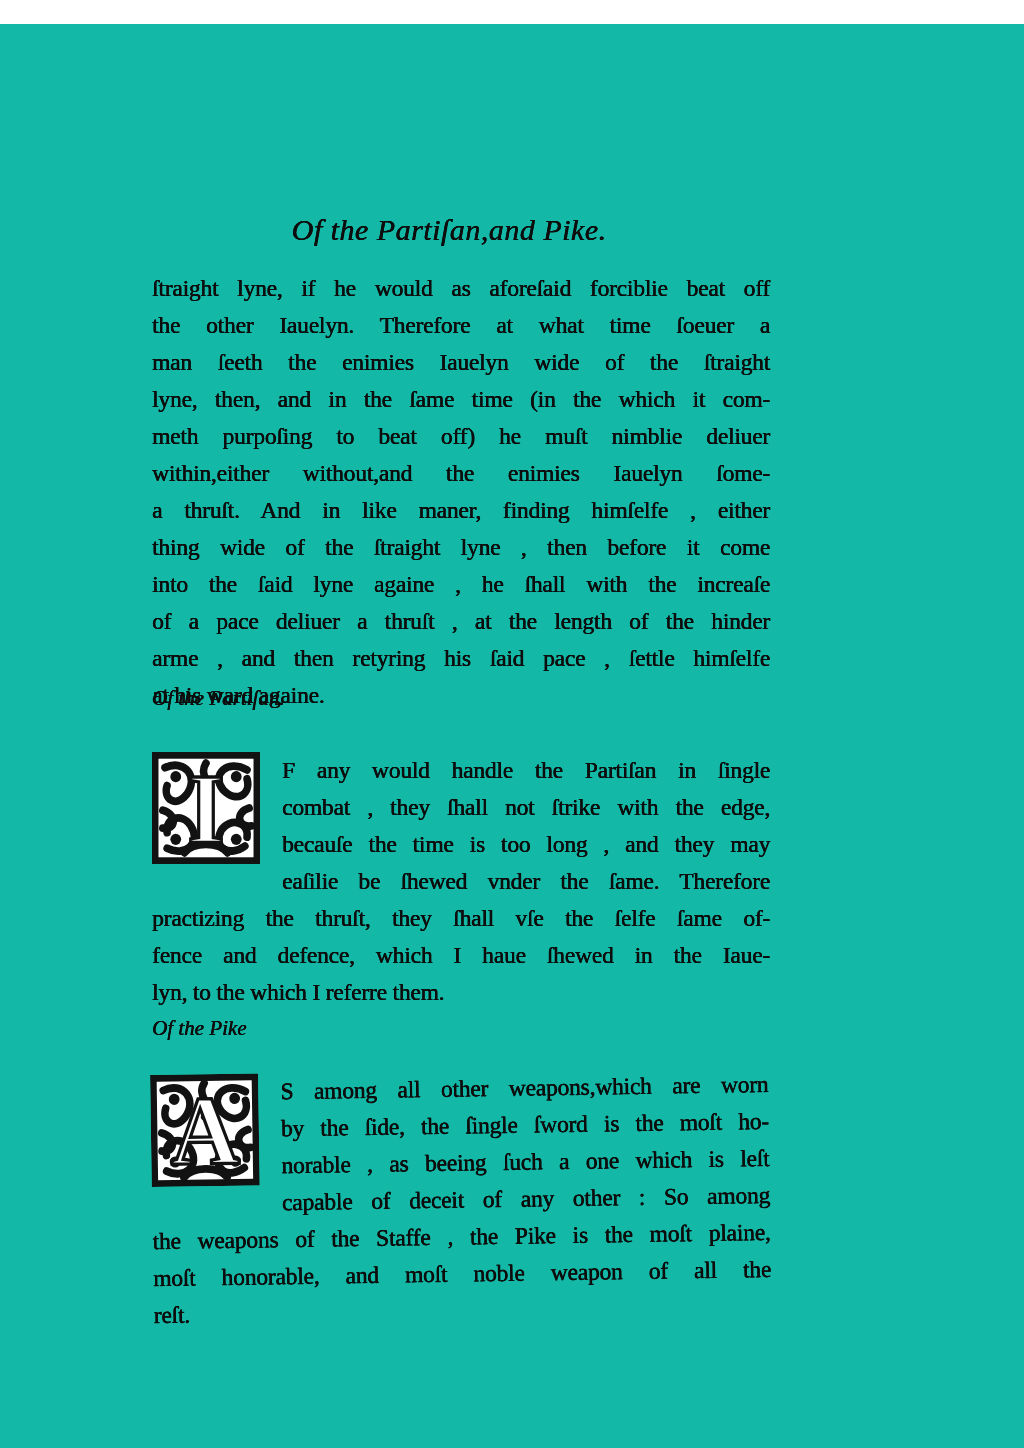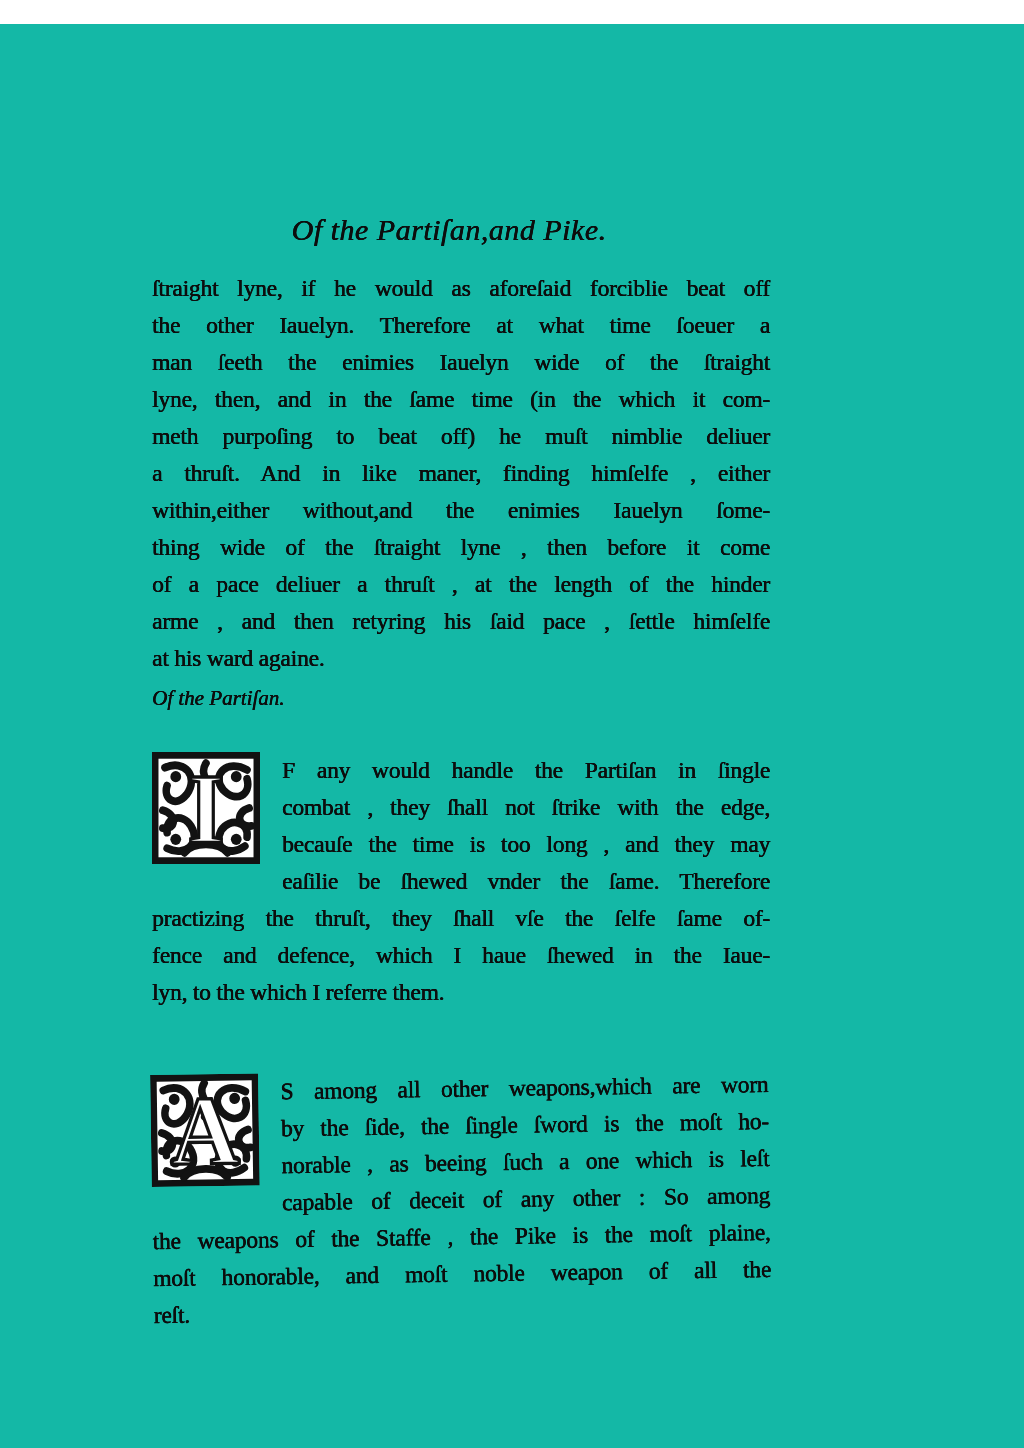--- a/index.html
+++ b/index.html
@@ -83,23 +83,24 @@
 <div class="page" style="color: rgb(13, 13, 13); background: #14b8a6; margin-top: 24px;">
 
   <div class="page-title ink">Of the Partiſan,and Pike.</div>
 
   <div class="para" id="para-opening">
     <div class="line ink">ſtraight lyne, if he would as aforeſaid forciblie beat off</div>
     <div class="line ink">the other Iauelyn.  Therefore at what time ſoeuer a</div>
     <div class="line ink">man ſeeth the enimies Iauelyn wide of the ſtraight</div>
     <div class="line ink">lyne, then, and in the ſame time (in the which it com-</div>
     <div class="line ink">meth purpoſing to beat off) he muſt nimblie deliuer</div>
+    <div class="line ink">within,either without,and the enimies Iauelyn ſome-</div>
     <div class="line ink">a thruſt.  And in like maner, finding himſelfe , either</div>
-    <div class="line ink">within,either without,and the enimies Iauelyn ſome-</div>
     <div class="line ink">thing wide of the ſtraight lyne , then before it come</div>
+    <div class="line ink">into the ſaid lyne againe , he ſhall with the increaſe</div>
     <div class="line ink">of a pace deliuer a thruſt , at the length of the hinder</div>
     <div class="line ink">arme , and then retyring his ſaid pace , ſettle himſelfe</div>
     <div class="line short ink">at his ward againe.</div>
   </div>
 
   <div class="subhead ink" id="subhead-partisan">Of the Partiſan.</div>
 
   <div class="para" id="para-partisan">
     <div class="dropcap">
       <svg viewBox="0 0 100 100" preserveAspectRatio="none">
@@ -125,20 +126,21 @@
     </div>
     <div class="line ink">F any would handle the Partiſan in ſingle</div>
     <div class="line ink">combat , they ſhall not ſtrike with the edge,</div>
     <div class="line ink">becauſe the time is too long , and they may</div>
     <div class="line ink">eaſilie be ſhewed vnder the ſame. Therefore</div>
     <div class="line ink">practizing the thruſt, they ſhall vſe the ſelfe ſame of-</div>
     <div class="line ink">fence and defence, which I haue ſhewed in the Iaue-</div>
     <div class="line short ink">lyn, to the which I referre them.</div>
   </div>
 
+  <div class="subhead ink" id="subhead-pike">Of the Pike</div>
 
   <div class="para" id="para-pike">
     <div class="dropcap">
       <svg viewBox="0 0 100 100" preserveAspectRatio="none">
         <rect x="3" y="3" width="94" height="94" fill="#ffffff" stroke="#121212" stroke-width="6"></rect>
         <g stroke="#121212" fill="none" stroke-width="7" stroke-linecap="round">
           <path d="M12,14 C30,6 44,22 32,38 C22,50 10,42 14,30"></path>
           <path d="M88,16 C70,6 54,20 66,34 C78,46 92,38 88,24"></path>
           <path d="M14,86 C30,94 46,82 36,66 C28,54 12,58 14,72"></path>
           <path d="M86,84 C72,94 56,86 64,70 C72,58 90,62 88,76"></path>

